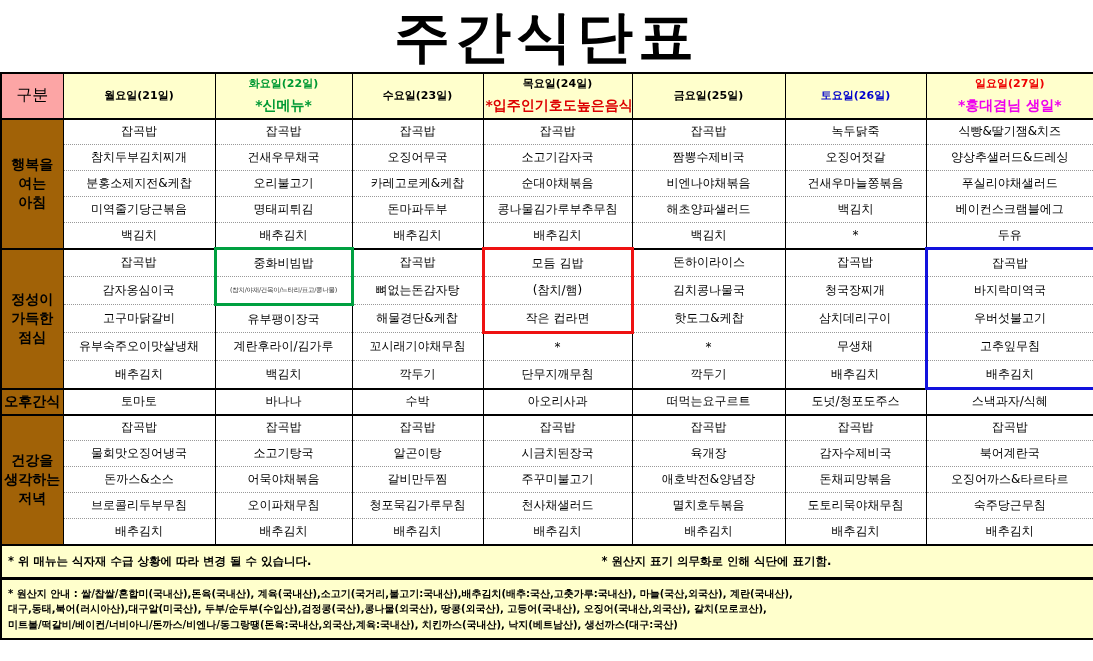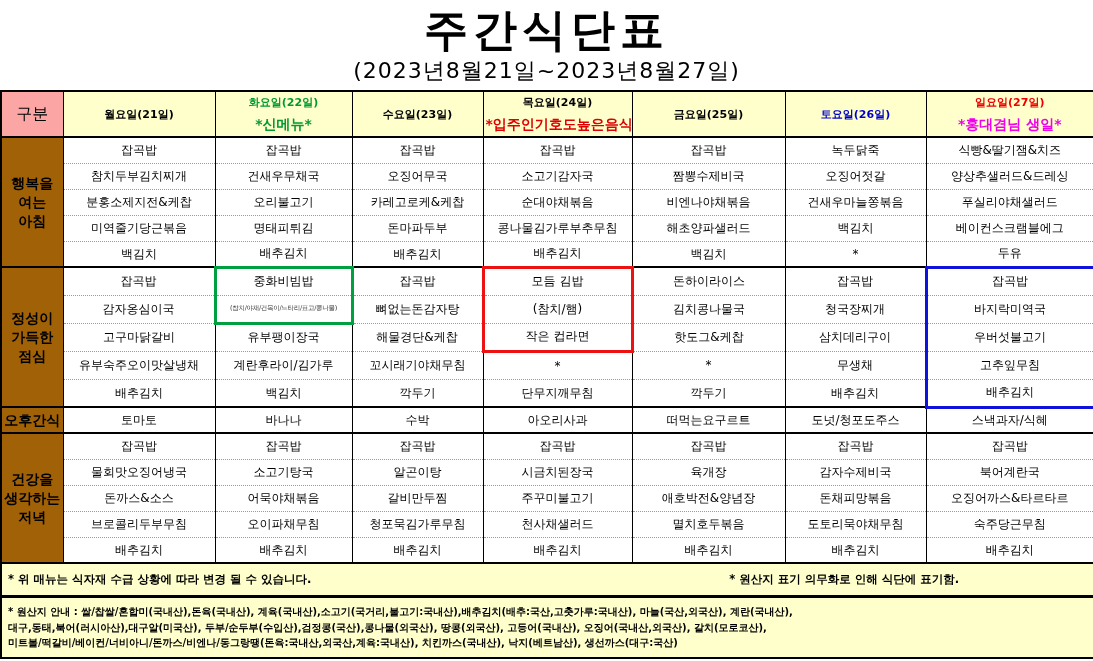--- a/index.html
+++ b/index.html
@@ -1,20 +1,20 @@
 <!DOCTYPE html>
 <html><head>
 <meta charset="utf-8">
 <style>
   * { box-sizing: border-box; margin: 0; padding: 0; }
   body { background: #ffffff; font-family: "DejaVu Sans", sans-serif; }
   .page { width: 1093px; height: 661px; background: #ffffff; overflow: hidden; }
 
   .title-wrap { text-align: center; padding-top: 6px; }
-  .main-title { font-size: 44px; font-weight: bold; color: #000; letter-spacing: 5px; line-height: 1.1; }
+  .main-title { font-size: 56px; font-weight: bold; color: #000; letter-spacing: 5px; line-height: 1.1; }
   .sub-title { font-size: 22px; color: #000; margin-top: 2px; letter-spacing: 1px; }
 
   table.menu { border-collapse: collapse; table-layout: fixed; width: 1091px; margin: 4px auto 0 auto; border: 2px solid #000; }
   th, td {
     border-left: 1px solid #000; border-right: 1px solid #000;
     text-align: center; vertical-align: middle;
     font-size: 12px; color: #000; padding: 0 2px;
     white-space: nowrap; overflow: hidden; background: #ffffff;
   }
   thead th { background: #ffffcc; height: 46px; border-bottom: 2px solid #000; }
@@ -26,30 +26,29 @@
   tbody tr { height: 26px; }
   tbody tr.tall { height: 28px; }
   tbody tr.dotted td { border-top: 1px dotted #999; }
   tbody tr.section-start td, tbody tr.section-start th { border-top: 2px solid #000; }
   td.tiny { font-size: 6.5px; letter-spacing: -0.3px; color: #333; margin-left: 34px; }
 
   tfoot td { background: #ffffcc; text-align: left; }
   tfoot td.notes-cell { border-top: 2px solid #000; height: 24px; font-size: 11.5px; font-weight: bold; padding: 8px 6px; }
   .notes-flex { display: flex; }
   .note-left { width: 55%; }
-  .note-right { flex: 1; text-align: center; }
+  .note-right { flex: 1; }
   tfoot td.origin-cell { border-top: 3px solid #000; height: 57px; font-size: 10px; font-weight: bold; line-height: 1.55; padding: 6px 6px; white-space: nowrap; }
 </style>
 </head>
 <body>
 
 <div class="page">
   <div class="title-wrap">
     <div class="main-title">주간식단표</div>
-    <div class="sub-title">(2023년8월21일~2023년8월27일)</div>
   </div>
 
   <table class="menu" id="meal-table">
     <colgroup>
         <col style="width: 62px;">
         <col style="width: 152px;">
         <col style="width: 137px;">
         <col style="width: 131px;">
         <col style="width: 149px;">
         <col style="width: 153px;">

